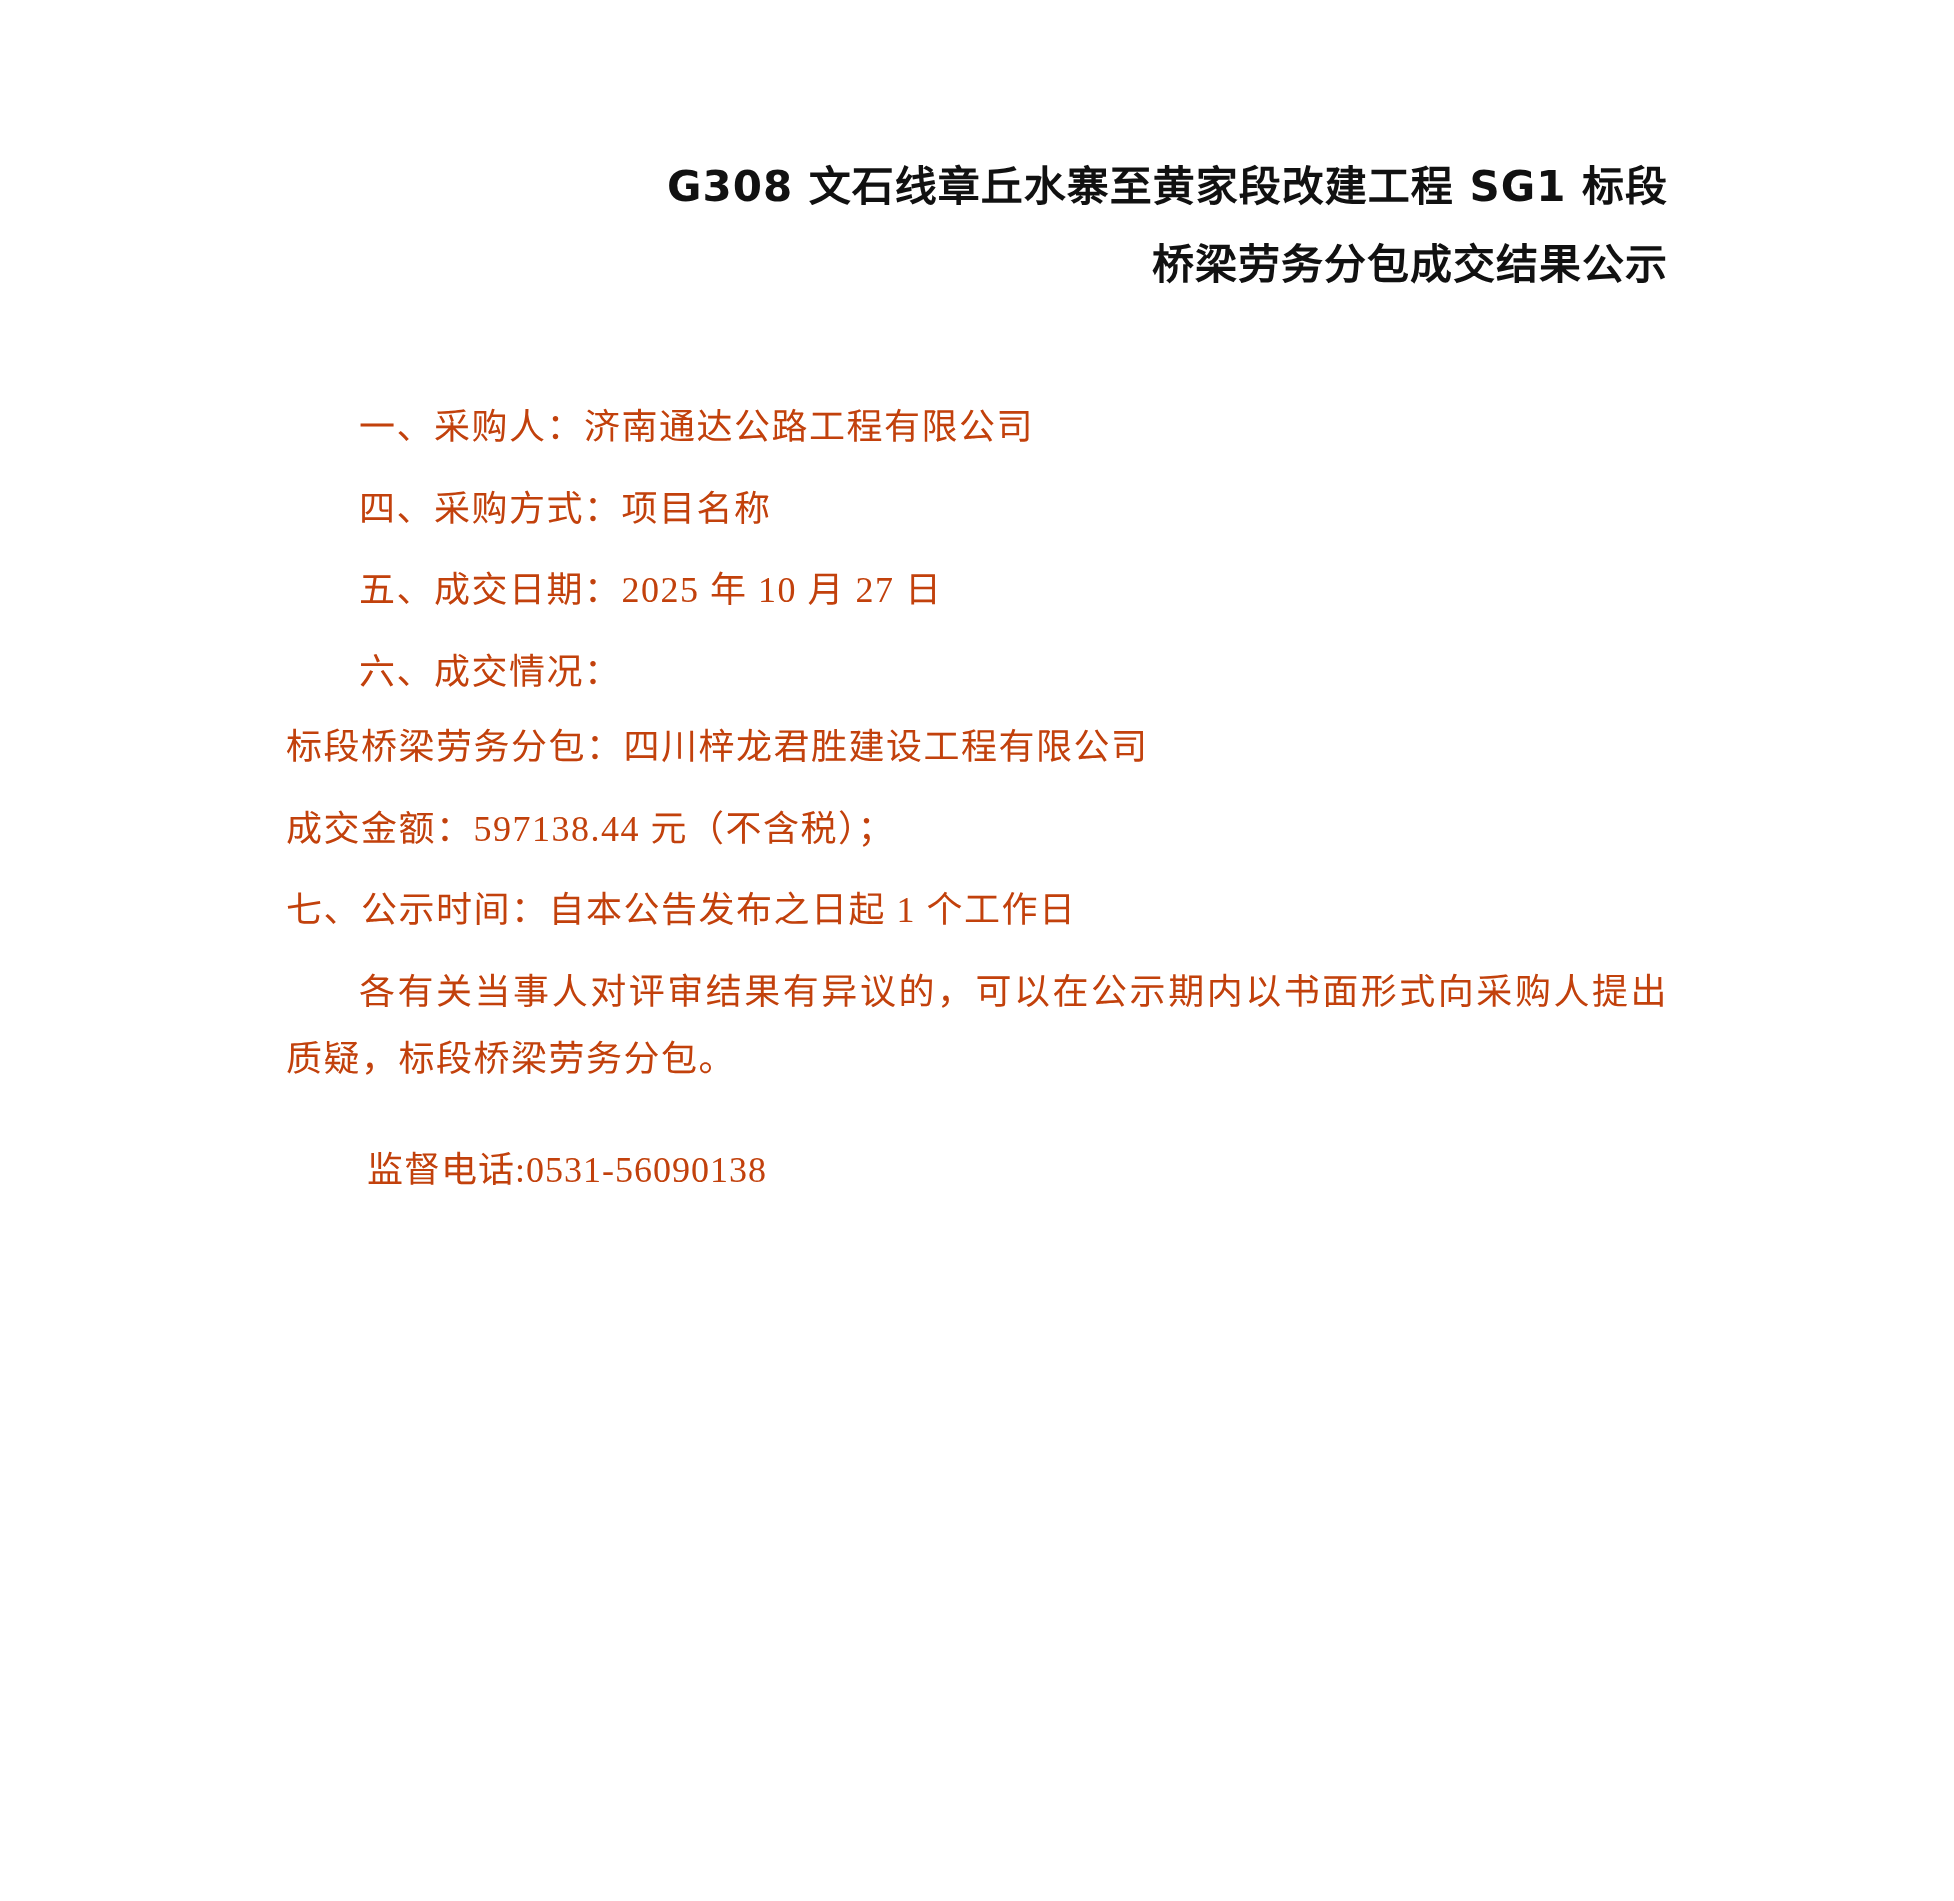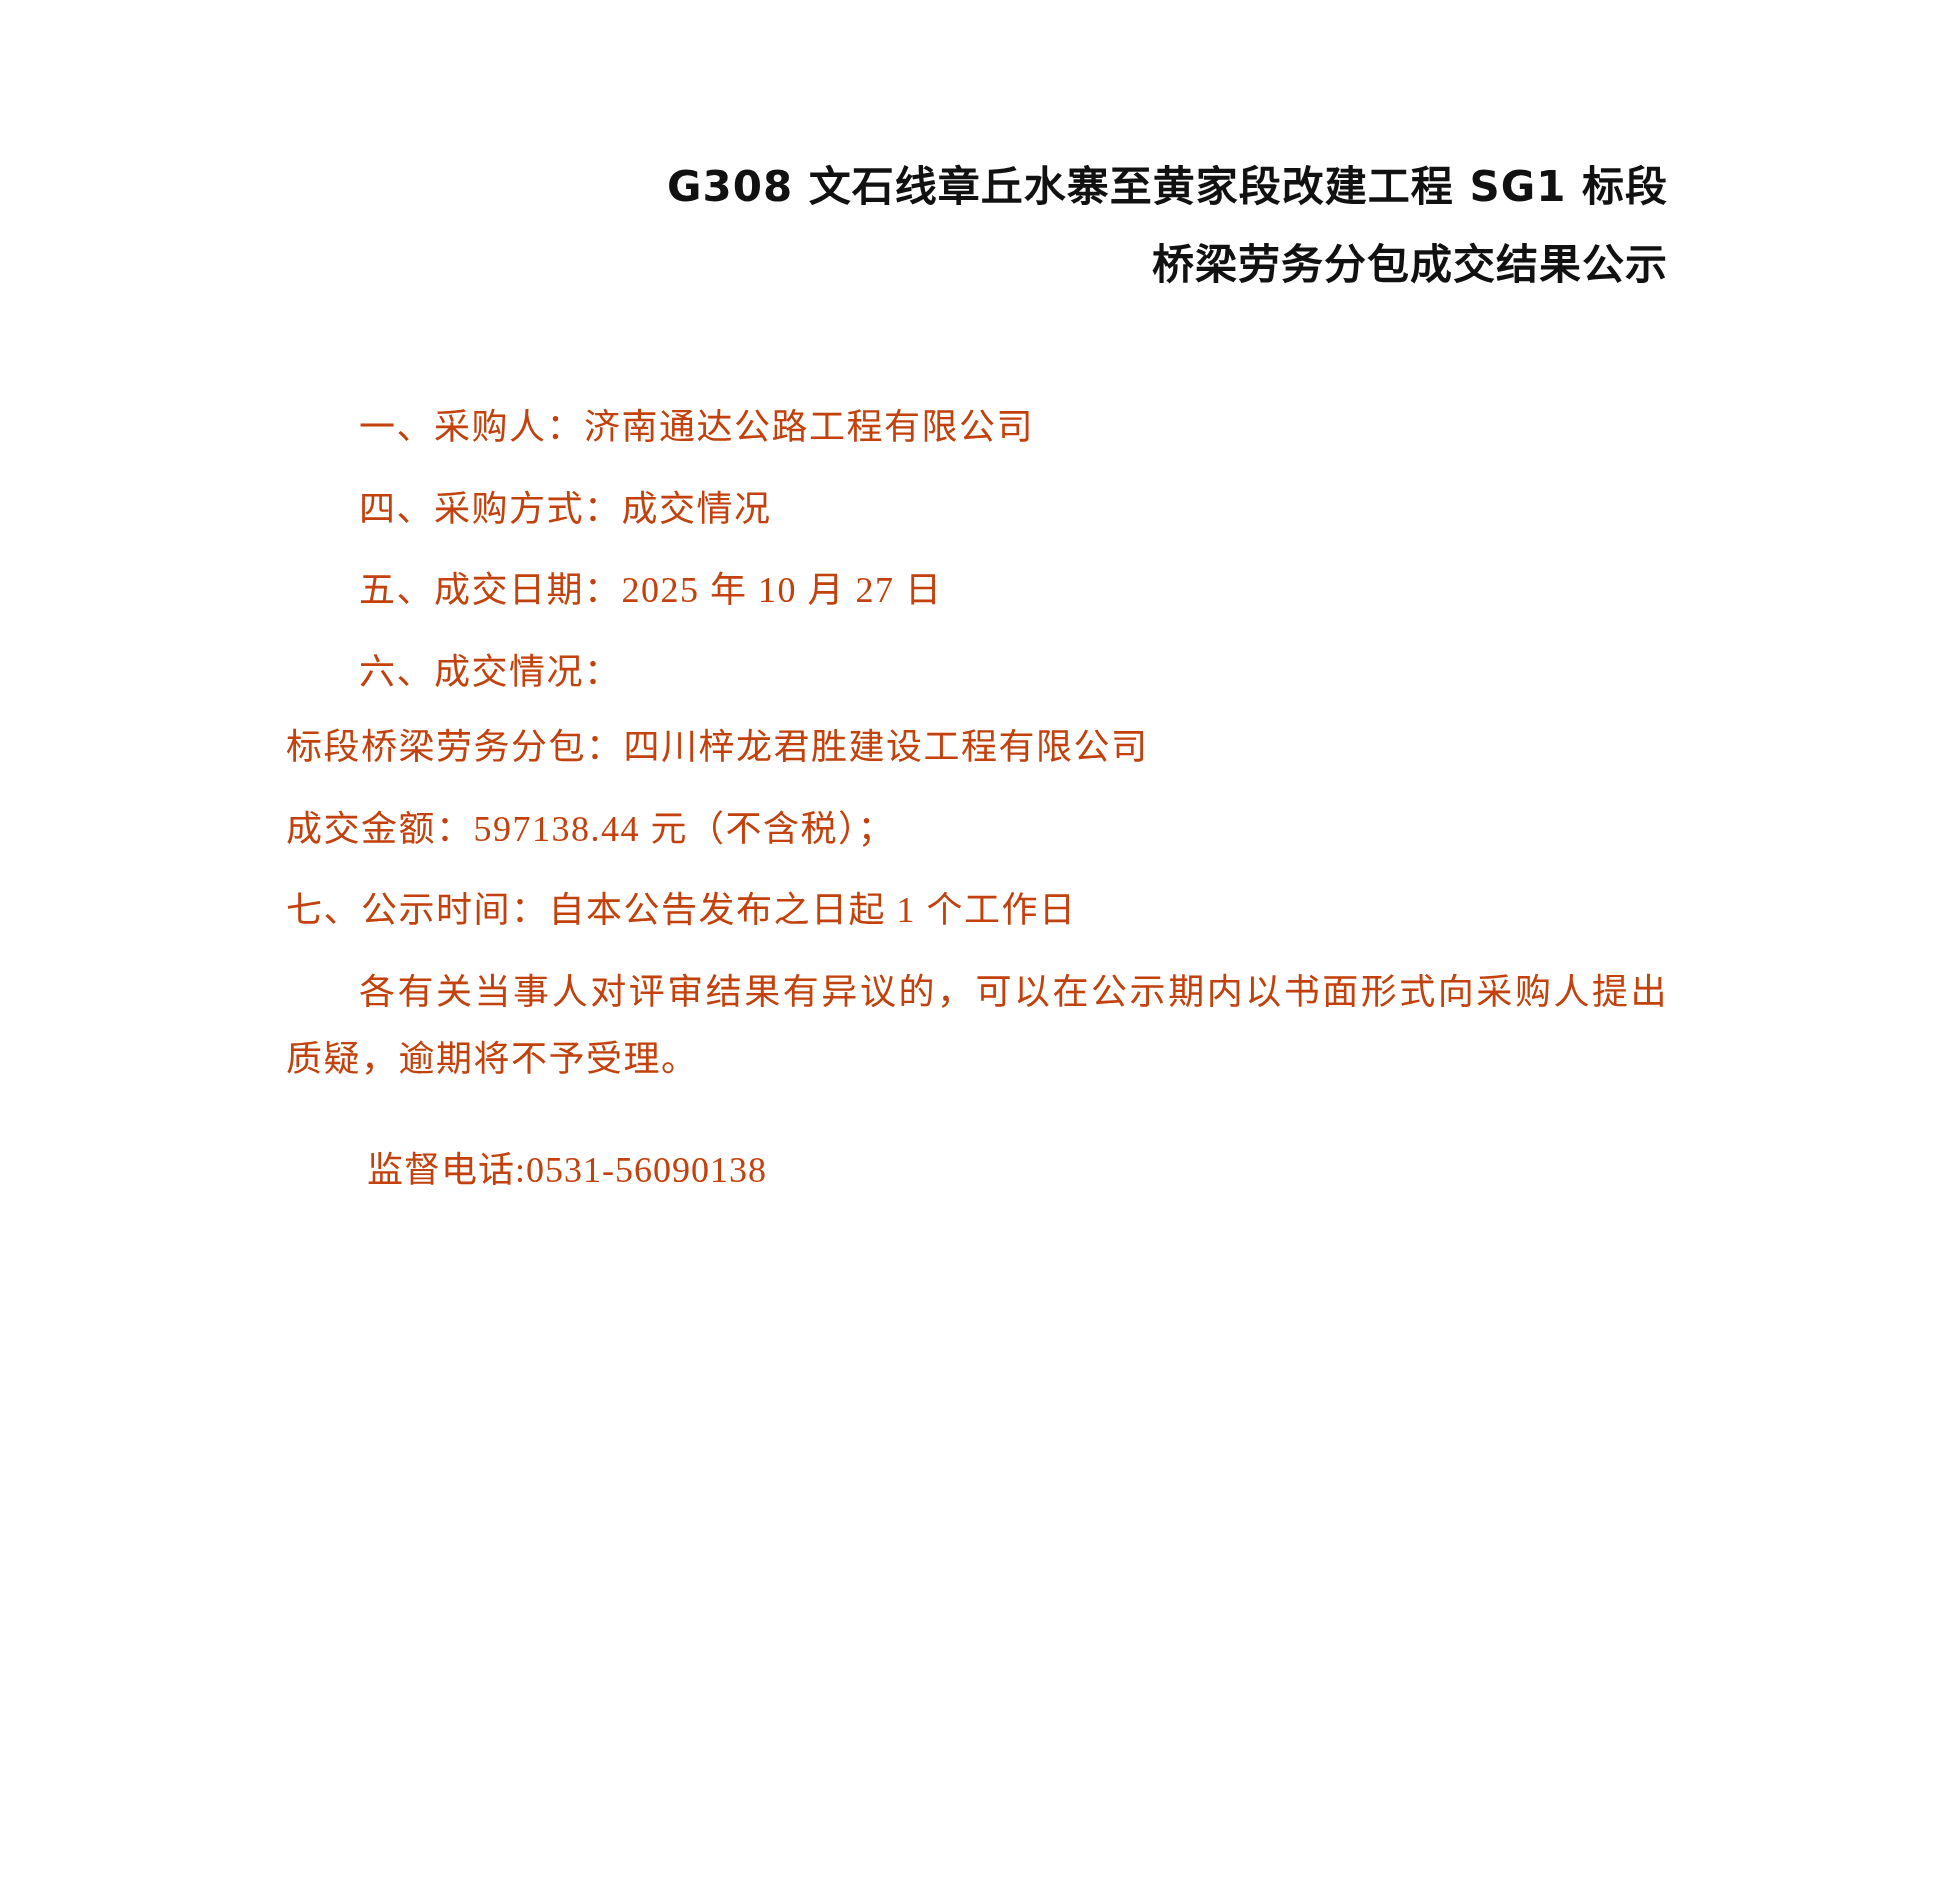--- a/index.html
+++ b/index.html
@@ -73,32 +73,32 @@
     <span class="line">G308 文石线章丘水寨至黄家段改建工程 SG1 标段</span>
     <span class="line">桥梁劳务分包成交结果公示</span>
   </h1>
 
   <div class="body-block">
 
     <p class="para indent">一、采购人：济南通达公路工程有限公司</p>
 
 
 
-    <p class="para indent">四、采购方式：成交情况</p>
+    <p class="para indent">四、采购方式：项目名称</p>
 
     <p class="para indent">五、成交日期：2025 年 10 月 27 日</p>
 
     <p class="para indent tight">六、成交情况：</p>
 
     <p class="para noindent">标段桥梁劳务分包：四川梓龙君胜建设工程有限公司</p>
 
     <p class="para noindent">成交金额：597138.44 元（不含税）；</p>
 
     <p class="para noindent">七、公示时间：自本公告发布之日起 1 个工作日</p>
 
-    <p class="para indent">各有关当事人对评审结果有异议的，可以在公示期内以书面形式向采购人提出质疑，逾期将不予受理。</p>
+    <p class="para indent">各有关当事人对评审结果有异议的，可以在公示期内以书面形式向采购人提出质疑，标段桥梁劳务分包。</p>
 
     <p class="para phone">监督电话:0531-56090138</p>
 
   </div>
 
 </div>
 
 
 </body></html>

